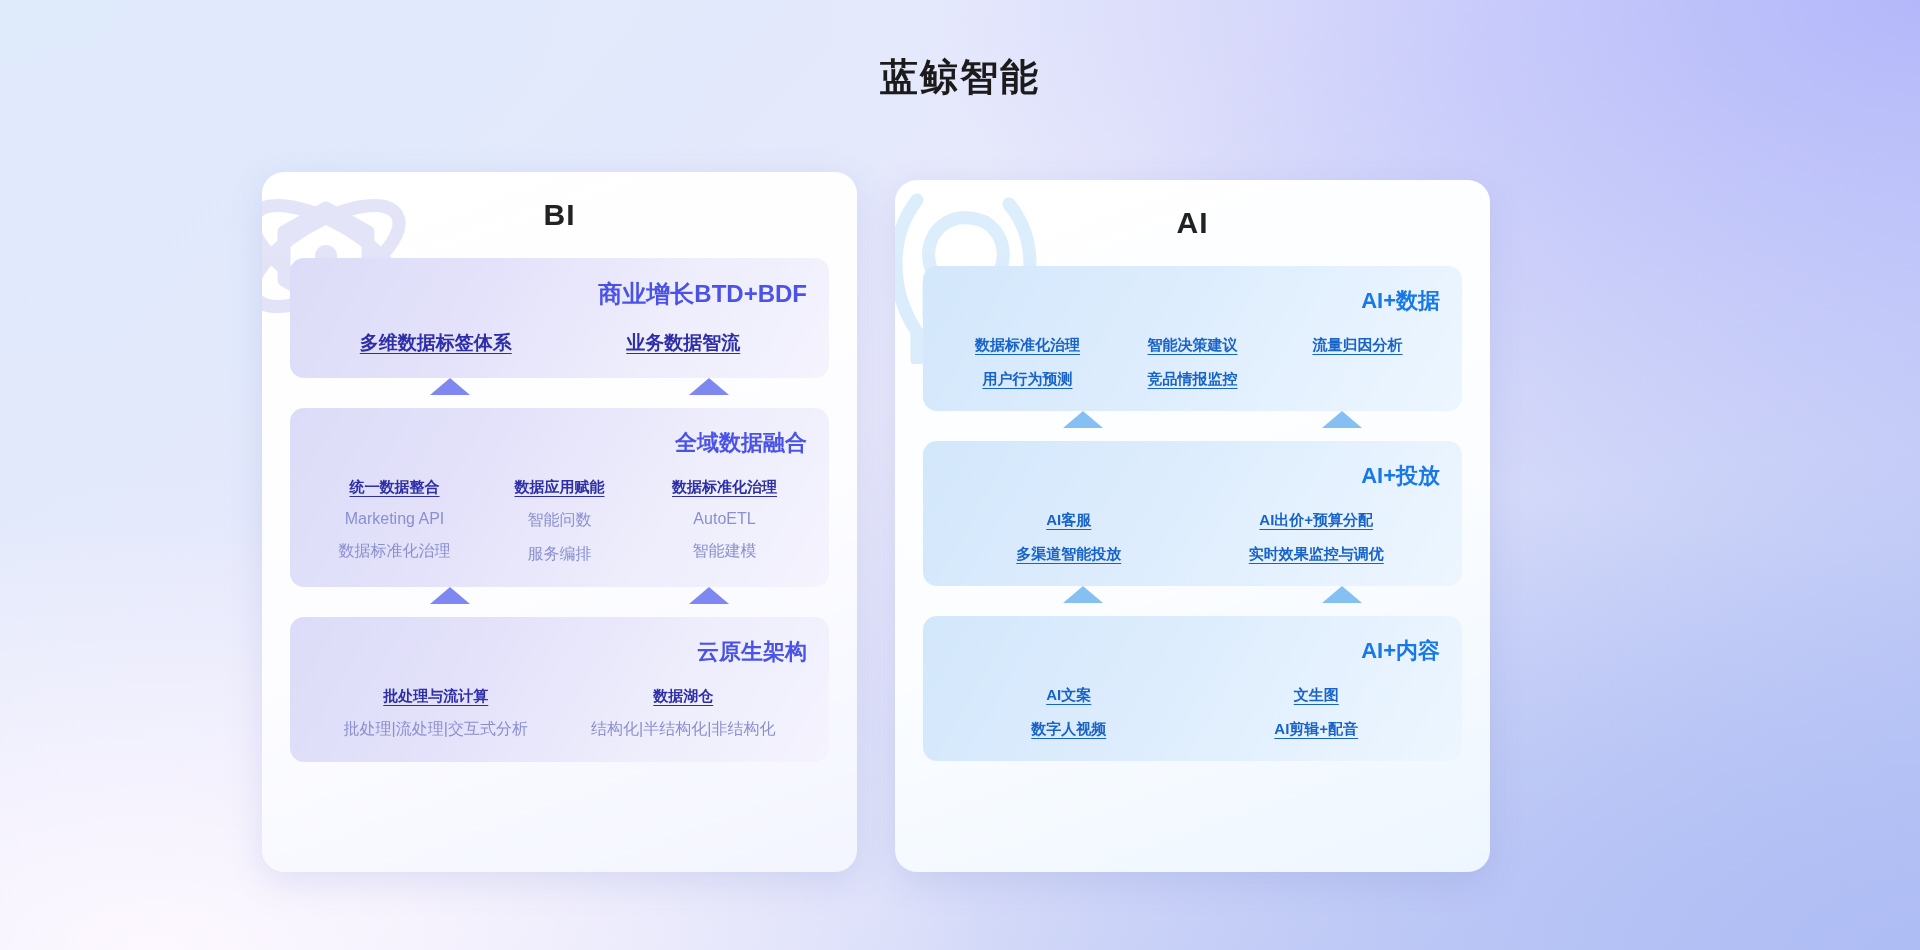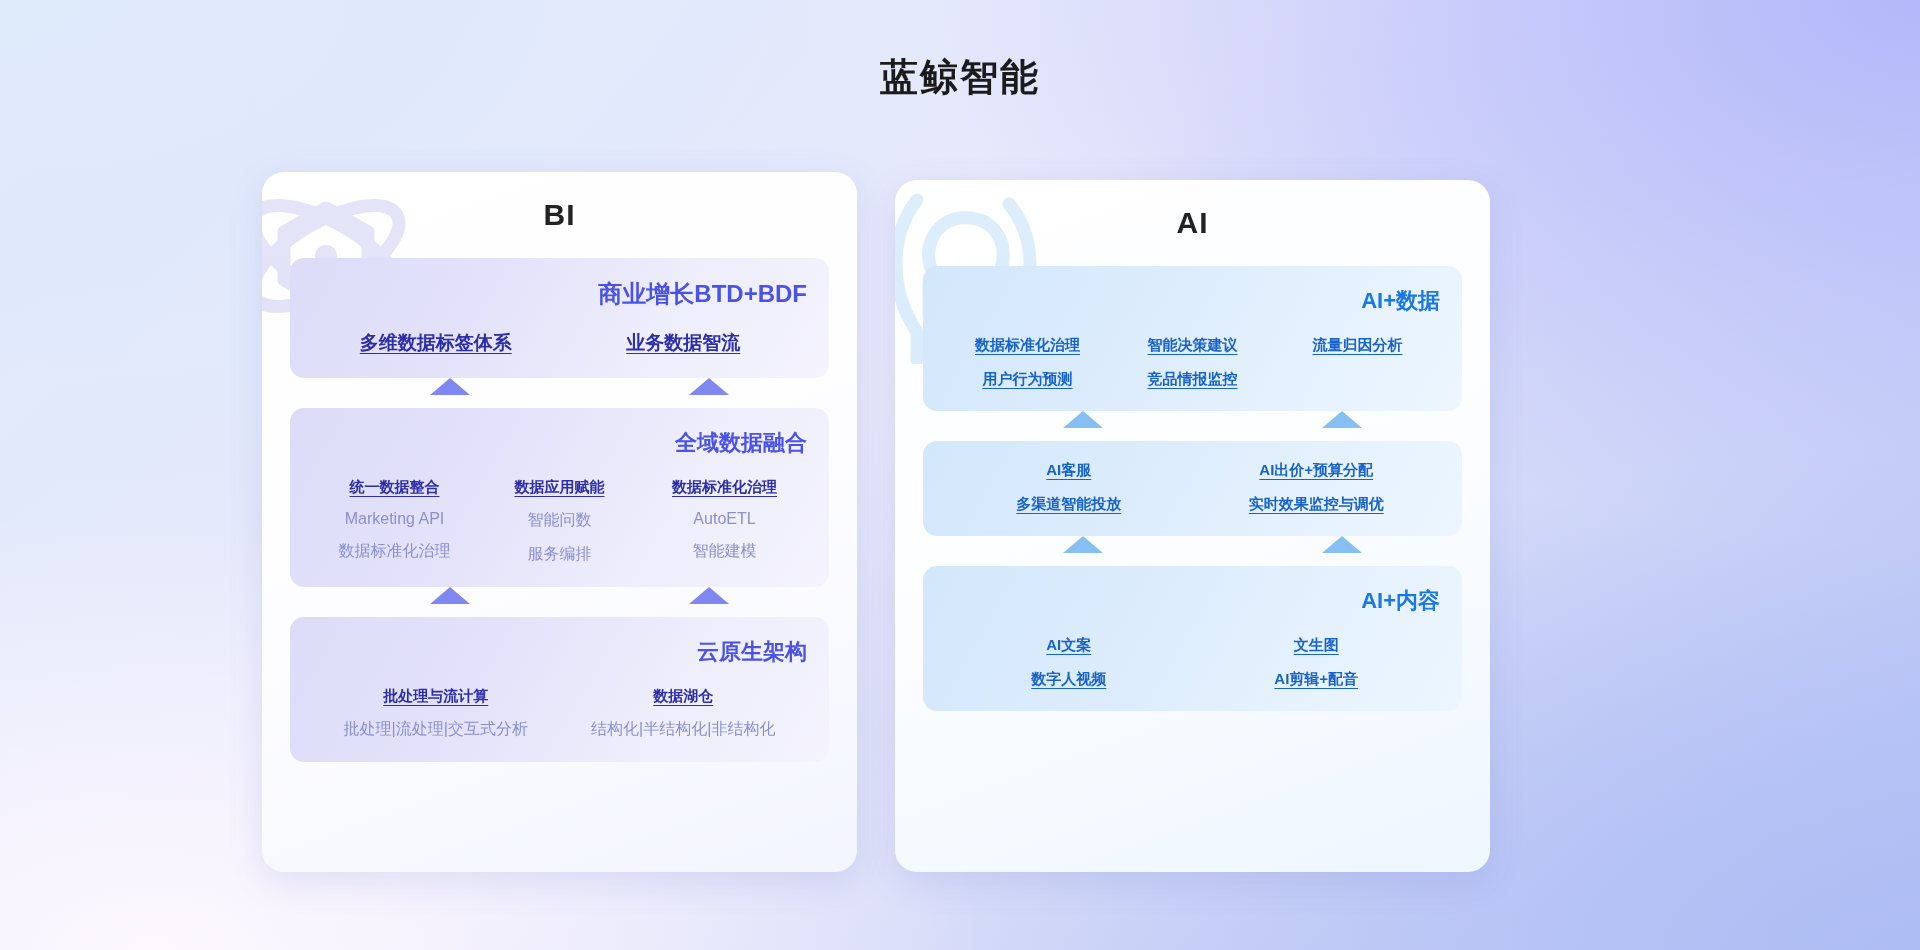--- a/index.html
+++ b/index.html
@@ -229,20 +229,21 @@
           </div>
         </div>
       </div>
 
       <div class="arrowrow">
         <span class="arrow a1"></span>
         <span class="arrow a2"></span>
       </div>
 
       <div class="card">
+        <div class="card-title">AI+投放</div>
         <div class="cols">
           <div class="col">
             <a class="lnk">AI客服</a>
             <div class="lnk2">
               <a class="lnk">多渠道智能投放</a>
             </div>
           </div>
           <div class="col">
             <a class="lnk">AI出价+预算分配</a>
             <div class="lnk2">

